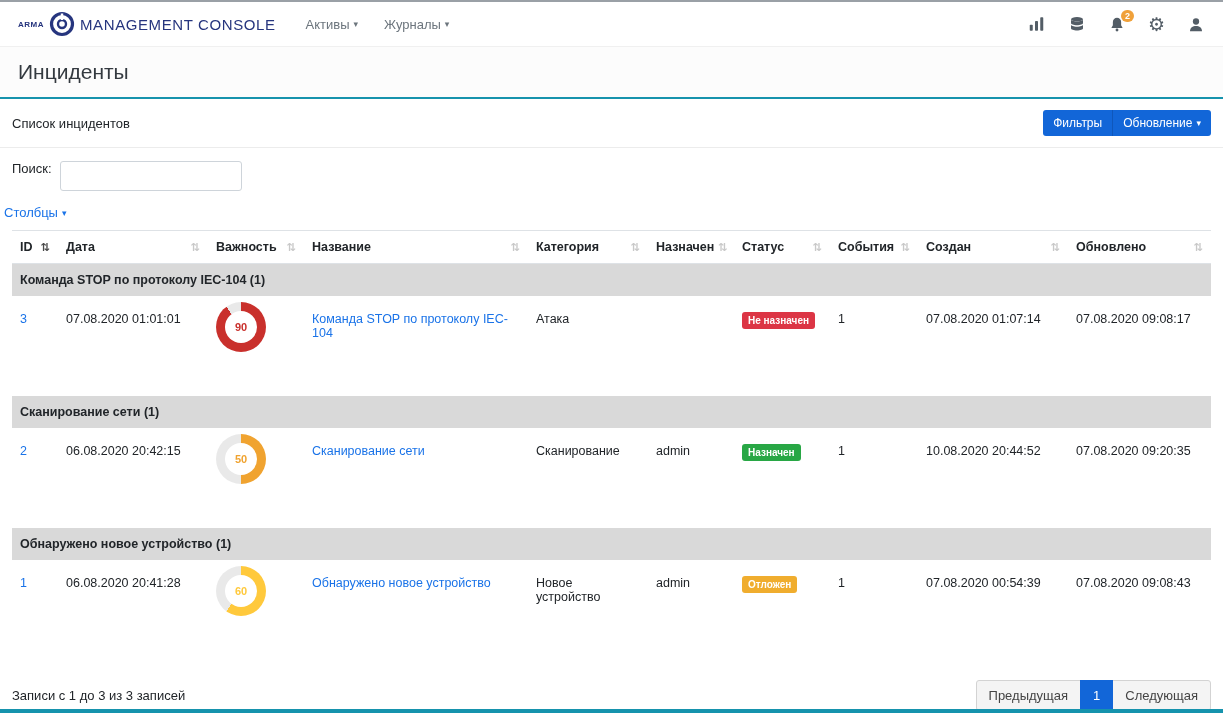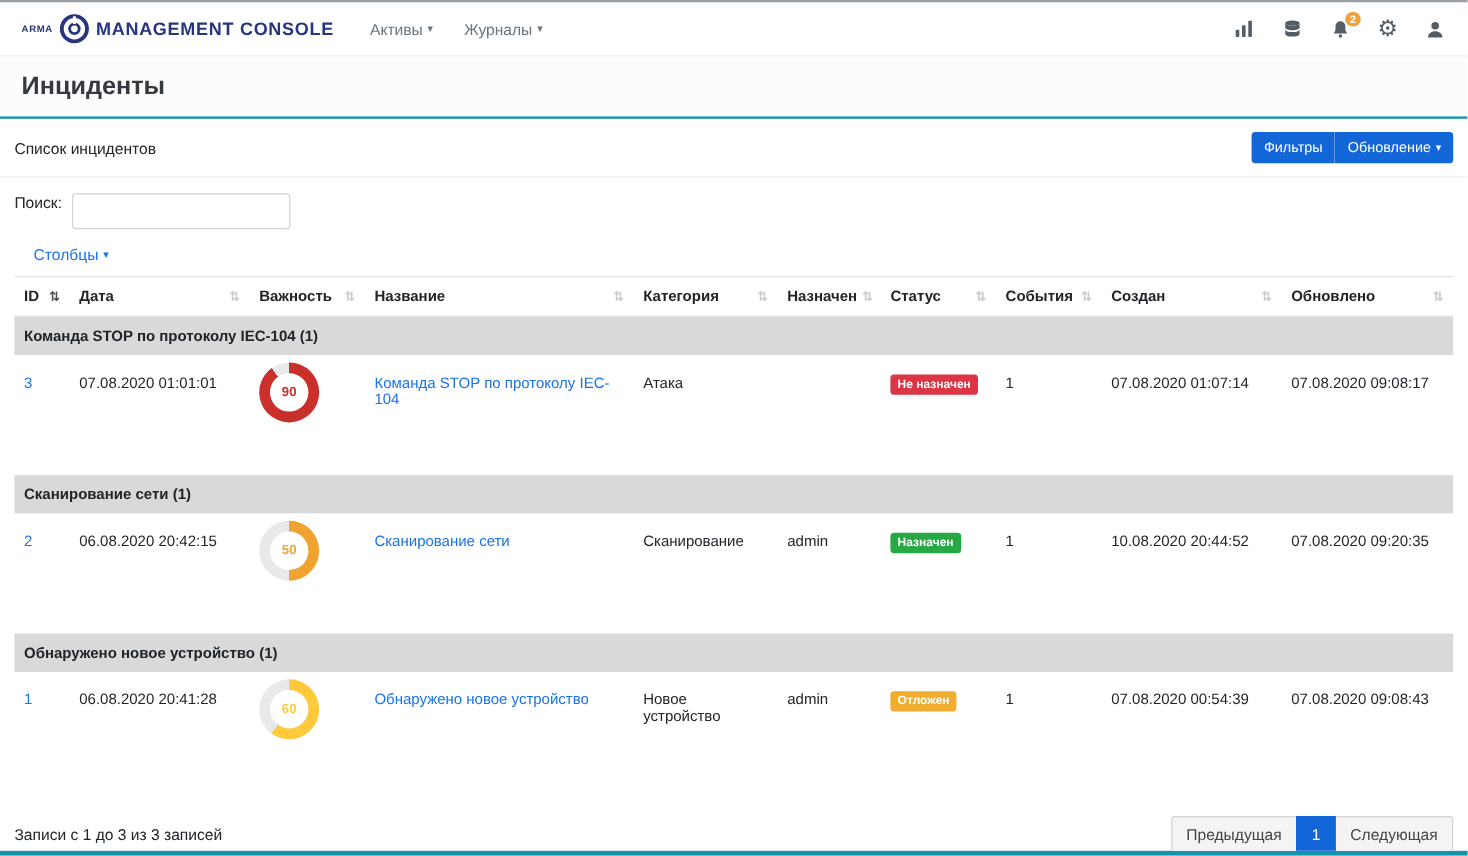--- a/index.html
+++ b/index.html
@@ -6,48 +6,48 @@
   html,body{width:1223px;height:713px;overflow:hidden}
   body{
     font-family:"Liberation Sans","DejaVu Sans",sans-serif;
     font-size:13px;color:#212529;background:#fff;
     border-top:2px solid #9aa0a6;border-bottom:4px solid #1693ad;
   }
   
   .navbar{height:44px;display:flex;align-items:center;padding:0 18px;background:#fff}
   .brand{display:flex;align-items:center;gap:5px;margin-right:30px;cursor:pointer}
   .brand-arma{font-size:8px;font-weight:700;color:#26357e;letter-spacing:.5px}
-  .brand-text{font-size:15px;font-weight:700;color:#26357e;letter-spacing:.6px}
+  .brand-text{font-size:15px;font-weight:400;color:#26357e;letter-spacing:.6px}
   .logo-svg{display:block}
   .nav-links{display:flex;gap:26px;align-items:center}
   .nav-link{color:#6c757d;font-size:13px;cursor:pointer;display:flex;align-items:center;gap:4px}
   .caret{font-size:9px;color:#6c757d}
   .nav-icons{margin-left:auto;display:flex;gap:22px;align-items:center}
   .nav-ico{position:relative;cursor:pointer;display:flex;align-items:center;color:#535d66}
   .nav-ico svg{display:block;fill:#535d66}
   .gear-glyph{font-size:19px;line-height:1;color:#535d66}
   .bell-badge{position:absolute;top:-5px;right:-8px;background:#f0a13a;color:#fff;
     font-size:9px;font-weight:700;border-radius:8px;padding:1px 4px;line-height:1.2}
   
   .page-header{padding:13px 18px;background:#fcfcfc;border-top:1px solid #f0f0f0;border-bottom:2px solid #1693ad}
-  .page-title{font-size:21px;font-weight:700;color:#343a40}
+  .page-title{font-size:21px;font-weight:400;color:#343a40}
   
   .card-header{display:flex;justify-content:space-between;align-items:center;padding:11px 12px;border-bottom:1px solid #ececec}
   .card-title{font-size:13px;color:#212529}
   .btn-group{display:flex}
   .btn{background:#1266d8;color:#fff;font-size:12px;padding:6px 10px;border:none;cursor:pointer;display:flex;align-items:center;gap:4px}
   .btn-left{border-radius:3px 0 0 3px}
   .btn-right{border-radius:0 3px 3px 0;border-left:1px solid #0f57bb}
   .btn .caret{color:#fff}
   .controls{display:flex;justify-content:space-between;align-items:center;padding:13px 12px 4px}
   .show-entries{display:flex;align-items:center;gap:7px}
   .show-entries select{padding:3px 4px;border:1px solid #ced4da;border-radius:3px;font-size:13px;color:#212529;background:#fff}
   .search-wrap{display:flex;align-items:flex-start;gap:8px}
   .search-wrap input{width:182px;height:30px;border:1px solid #ced4da;border-radius:3px;padding:4px 8px;font-size:13px}
-  .columns-row{padding:10px 28px 10px}
+  .columns-row{padding:10px 4px 10px}
   .link-btn{color:#1a73e8;font-size:13px;cursor:pointer;display:inline-flex;align-items:center;gap:4px}
   .link-btn .caret{color:#1a73e8}
   
   table{width:calc(100% - 24px);margin:0 12px;border-collapse:collapse;table-layout:fixed}
   thead th{font-size:12.5px;font-weight:700;text-align:left;padding:9px 8px;
     border-top:1px solid #dee2e6;border-bottom:1px solid #dee2e6;color:#212529}
   .th-inner{display:flex;justify-content:space-between;align-items:center;gap:4px}
   .sort{color:#c9c9c9;font-size:11px;cursor:pointer}
   .sort.active{color:#4a4a4a}
   tr.group td{background:#d9d9d9;font-weight:700;font-size:12.5px;padding:9px 8px;color:#212529}

